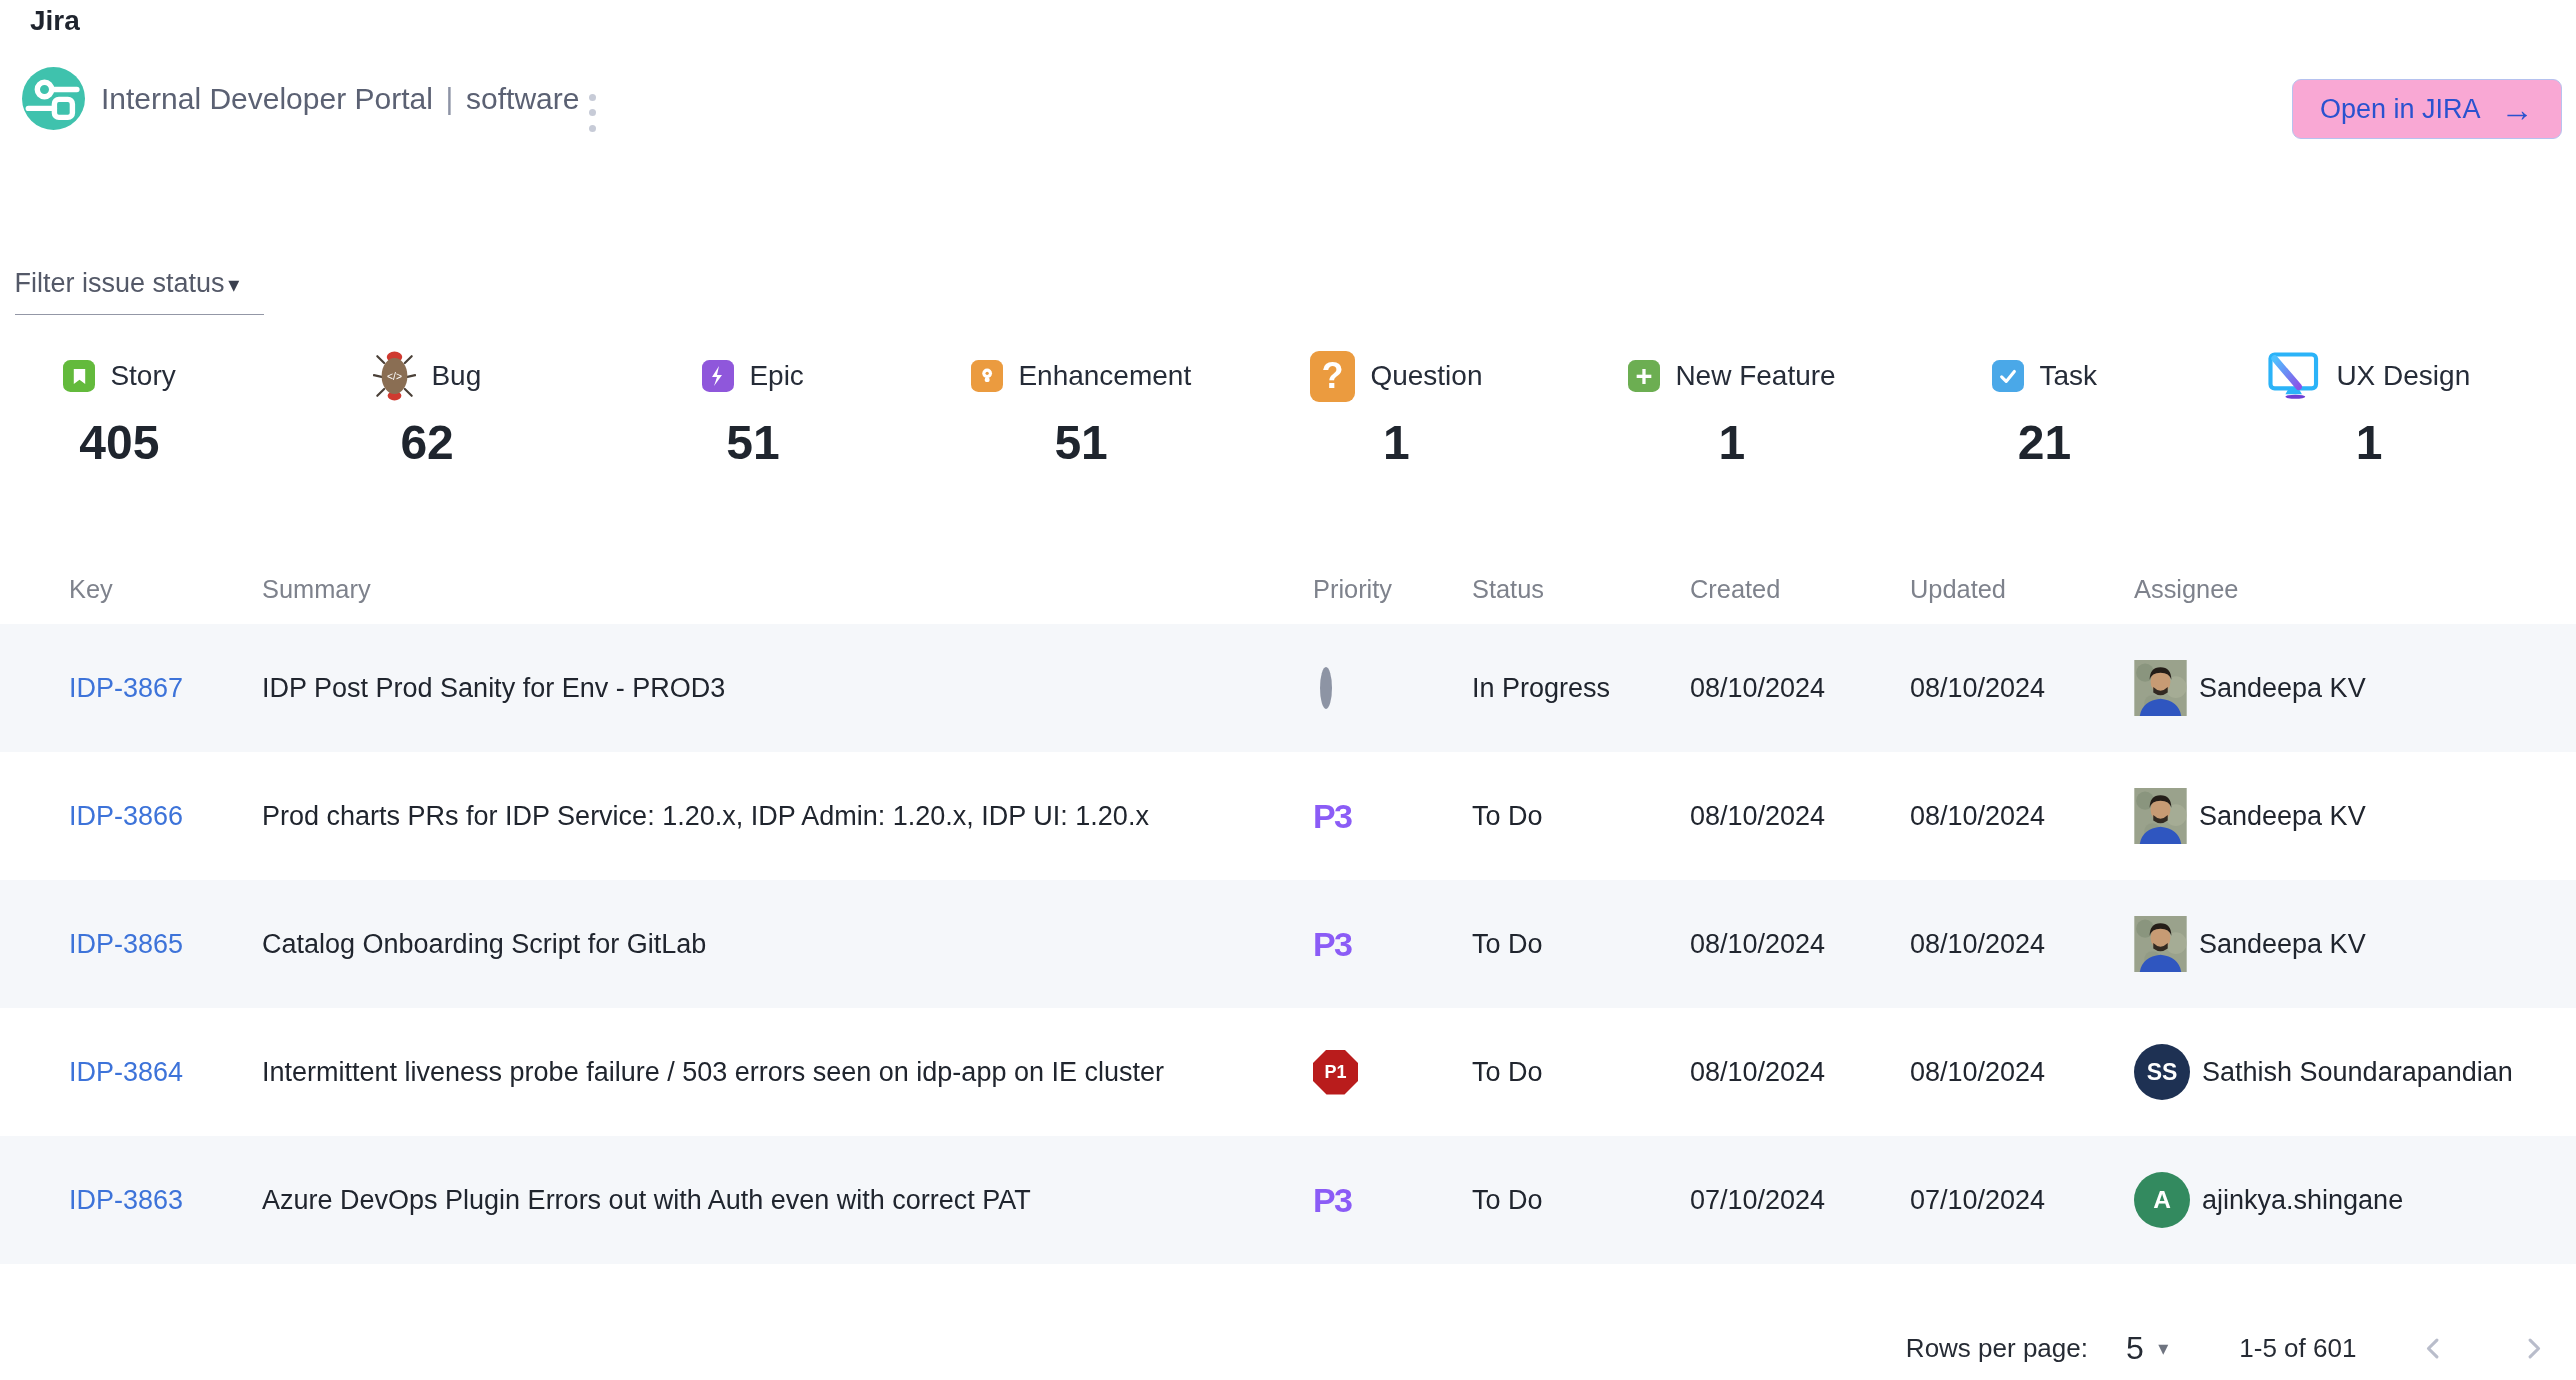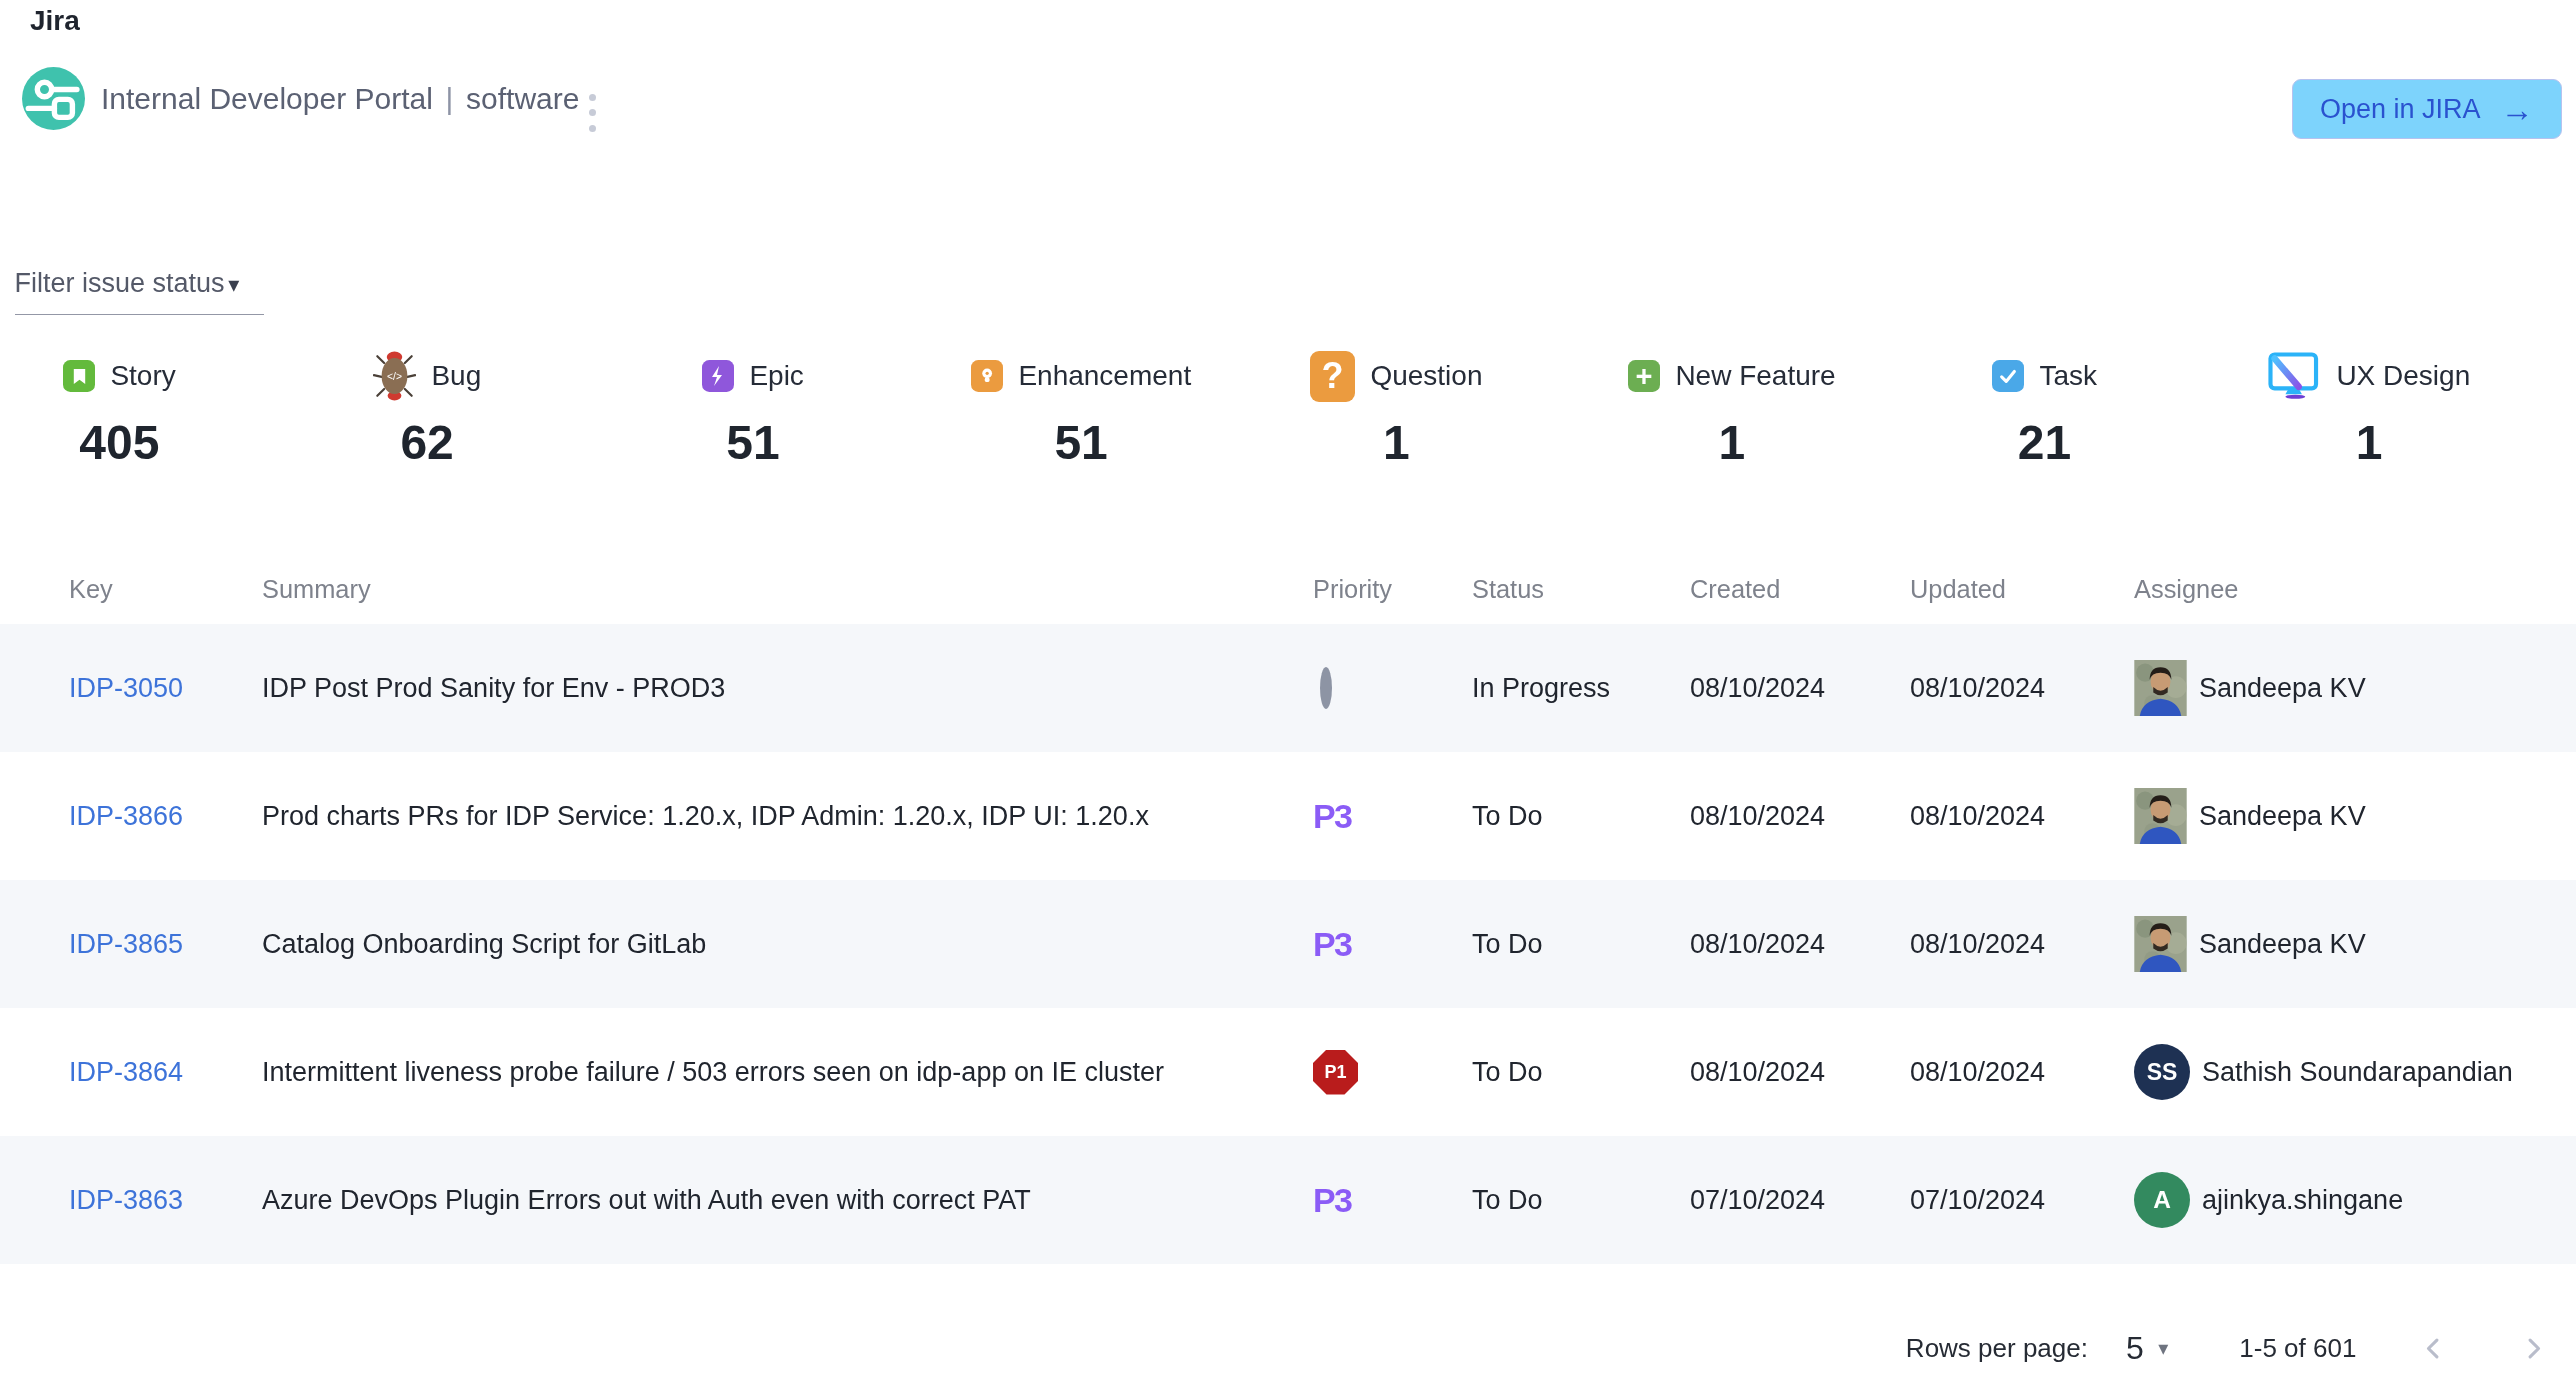--- a/index.html
+++ b/index.html
@@ -8,21 +8,21 @@
 
   
   .page-title{position:absolute;left:30px;top:5.4px;font-size:28px;font-weight:700;color:#1f242e;}
   .subheader{position:absolute;left:22px;top:67px;display:flex;align-items:center;}
   .logo{width:63px;height:63px;display:block;}
   .project-name{margin-left:16px;font-size:30px;color:#5b6173;display:flex;align-items:center;gap:12.7px;white-space:nowrap;}
   .project-sep{color:#8d93a5;font-weight:300;}
   .kebab{position:absolute;left:585px;top:90px;display:flex;flex-direction:column;gap:8.2px;cursor:pointer;padding:3.6px;}
   .kebab i{width:7.3px;height:7.3px;border-radius:50%;background:#c7cbd7;}
   .open-btn{position:absolute;top:79px;right:14.5px;height:60px;display:flex;align-items:center;gap:20px;
-    padding:0 27px;border:1.8px solid #b6c2ef;border-radius:9px;background:#7dd3fc;color:#2a52cf;
+    padding:0 27px;border:1.8px solid #b6c2ef;border-radius:9px;background:#f9a8d4;color:#2a52cf;
     font-size:27px;font-family:"Liberation Sans",sans-serif;cursor:pointer;}
   .open-btn .arrow{font-size:33px;line-height:1;}
 
   
   .filter{position:absolute;left:14.5px;top:268px;width:249px;border-bottom:1.8px solid #9397a6;padding-bottom:14.5px;cursor:pointer;}
   .filter-label{font-size:27px;color:#545968;}
   .caret{font-style:normal;color:#3a3f4e;font-size:22px;margin-left:3.6px;}
 
   
   .stats{position:absolute;top:346px;left:4px;width:2576px;height:154px;}
@@ -218,21 +218,21 @@
       <span class="th">Key</span>
       <span class="th">Summary</span>
       <span class="th">Priority</span>
       <span class="th">Status</span>
       <span class="th">Created</span>
       <span class="th">Updated</span>
       <span class="th">Assignee</span>
     </div>
 
     <div class="trow alt">
-      <span><a class="key-link">IDP-3050</a></span>
+      <span><a class="key-link">IDP-3867</a></span>
       <span>IDP Post Prod Sanity for Env - PROD3</span>
       <span><span class="ring"></span></span>
       <span>In Progress</span>
       <span>08/10/2024</span>
       <span>08/10/2024</span>
       <span class="cell-assignee">
         <svg class="avatar-photo" viewBox="0 0 58 62">
           <rect width="58" height="62" fill="#9aa28c"></rect>
           <circle cx="12" cy="14" r="10" fill="#86927b" opacity="0.8"></circle>
             <circle cx="46" cy="30" r="12" fill="#a9b098" opacity="0.7"></circle>

